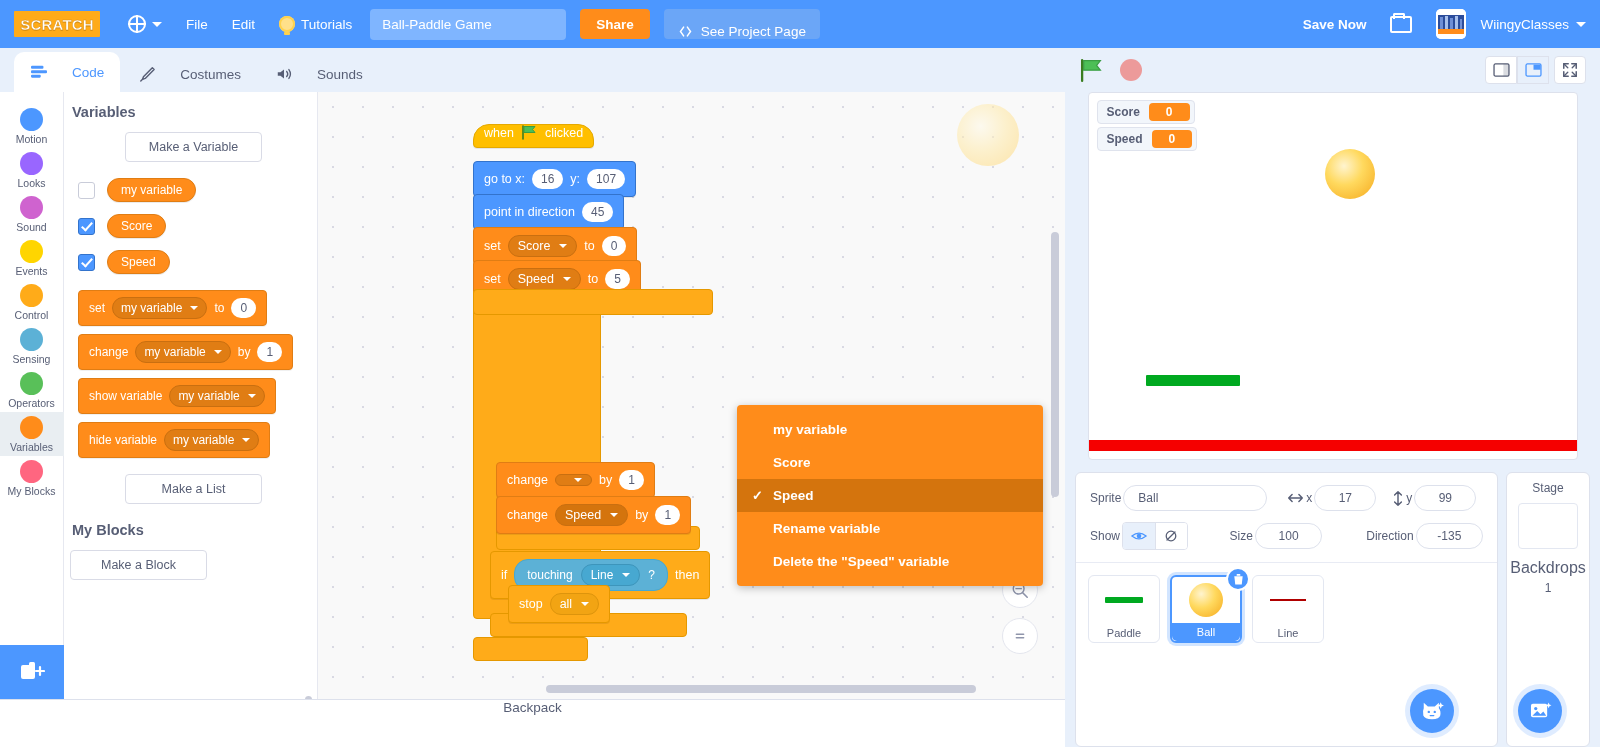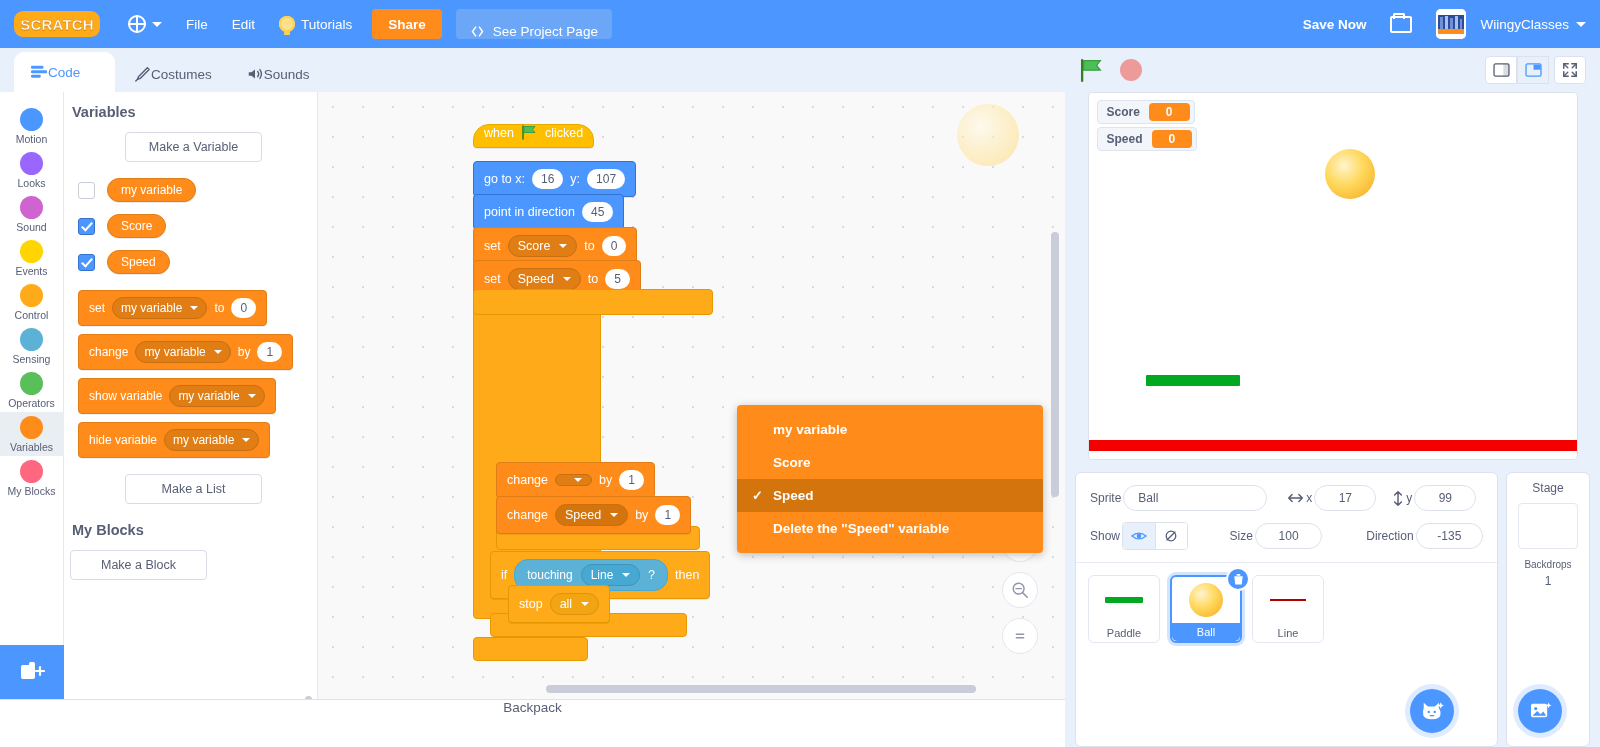--- a/index.html
+++ b/index.html
@@ -10,21 +10,21 @@
     font-size:13px;
     color:#575e75;
   }
 
   
   .menubar {
     height:48px; background:#4c97ff; display:flex; align-items:center;
     padding:0 14px; color:#fff; position:relative; z-index:50;
   }
   .scratch-logo {
-    width:86px; height:26px; border-radius:9px;
+    width:86px; height:26px; border-radius:1px;
     display:flex; align-items:center; justify-content:center;
     font-weight:bold; font-size:15px; letter-spacing:.2px;
     background:#ffab19; color:#fff;
     -webkit-text-stroke:0.4px #d68b10;
     text-shadow:0 1px 0 rgba(0,0,0,.15);
     margin-right:16px;
   }
   .mb-item {
     height:48px; display:flex; align-items:center; gap:6px;
     padding:0 12px; font-size:13.5px; color:#fff; cursor:pointer;
@@ -62,21 +62,21 @@
   .user-name{font-size:13.5px;color:#fff;display:flex;align-items:center;gap:7px;cursor:pointer}
 
   
   .body-wrap{ display:flex; height:699px; }
 
   
   .editor-col{ width:1065px; display:flex; flex-direction:column; background:#e8f0fb;}
   .tabs{ height:44px; display:flex; align-items:flex-end; padding-left:14px; gap:2px;}
   .tab{
     height:36px; min-width:101px; padding:0 16px; border-radius:10px 10px 0 0;
-    background:#e8f0fb; display:flex;align-items:center;gap:0;justify-content:flex-start;
+    background:#e8f0fb; display:flex;align-items:center;gap:24px;justify-content:flex-start;
     font-size:13.5px; color:#575e75; cursor:pointer; position:relative;
   }
   .tab.active{ background:#fff; color:#4d97ff; height:40px;}
   .tab-ic{width:18px;height:16px;display:block}
 
   .panes{ flex:1; display:flex; background:#fff; position:relative; overflow:hidden;}
 
   
   .cat-rail{
     width:64px; background:#fff; border-right:1px solid #e6e8f0;
@@ -240,21 +240,21 @@
   .del-badge{
     position:absolute;top:-10px;right:-10px;width:24px;height:24px;border-radius:50%;
     background:#4c97ff;border:2px solid #fff;display:flex;align-items:center;justify-content:center;cursor:pointer;
   }
   .stage-panel{
     width:84px;background:#fff;border:1px solid #dde1ec;border-radius:6px;
     display:flex;flex-direction:column;align-items:center;padding-top:8px;
   }
   .stage-panel .sp-title{font-size:12px;color:#575e75;padding-bottom:8px;}
   .stage-thumb{width:60px;height:46px;border:1px solid #e3e7f1;border-radius:4px;background:#fff;}
-  .stage-panel .bd-lbl{font-size:10px;color:#575e75;margin-top:10px;}
+  .stage-panel .bd-lbl{font-size:16px;color:#575e75;margin-top:10px;}
   .stage-panel .bd-num{font-size:12px;color:#575e75;margin-top:4px;}
 
   .fab{
     position:absolute;width:44px;height:44px;border-radius:50%;background:#4c97ff;
     display:flex;align-items:center;justify-content:center;cursor:pointer;
     box-shadow:0 0 0 5px rgba(76,151,255,.18);
   }
 </style>
 </head>
 <body>
@@ -271,20 +271,21 @@
     <span>File</span>
   </div>
   <div class="mb-item">
     <span>Edit</span>
   </div>
   <div class="mb-item">
     <span class="bulb"></span>
     <span>Tutorials</span>
   </div>
 
+  <input class="proj-title" value="Ball-Paddle Game" placeholder="Project title" style="">
 
   <div class="share-btn">
     <span>Share</span>
   </div>
 
   <div class="seepage-btn">
     <svg width="15" height="15" viewBox="0 0 24 24">
       <path d="M9 5 L4 12 L9 19" fill="none" stroke="#fff" stroke-width="2.4" stroke-linecap="round"></path>
       <path d="M15 5 L20 12 L15 19" fill="none" stroke="#fff" stroke-width="2.4" stroke-linecap="round"></path>
     </svg>
@@ -563,20 +564,23 @@
           <div class="vd-item">
             <span>my variable</span>
           </div>
           <div class="vd-item">
             <span>Score</span>
           </div>
           <div class="vd-item checked">
             <span>Speed</span>
           </div>
           <div class="vd-item">
+            <span>Rename variable</span>
+          </div>
+          <div class="vd-item">
             <span>Delete the "Speed" variable</span>
           </div>
         </div>
 
         <div class="zoomctl">
           <div class="zbtn">
             <svg width="18" height="18" viewBox="0 0 20 20">
               <circle cx="8.5" cy="8.5" r="6" fill="none" stroke="#8f95ab" stroke-width="1.6"></circle>
               <path d="M13 13 L18 18" stroke="#8f95ab" stroke-width="1.8" stroke-linecap="round"></path>
               <path d="M8.5 5.5 v6 M5.5 8.5 h6" stroke="#8f95ab" stroke-width="1.5" stroke-linecap="round"></path>

